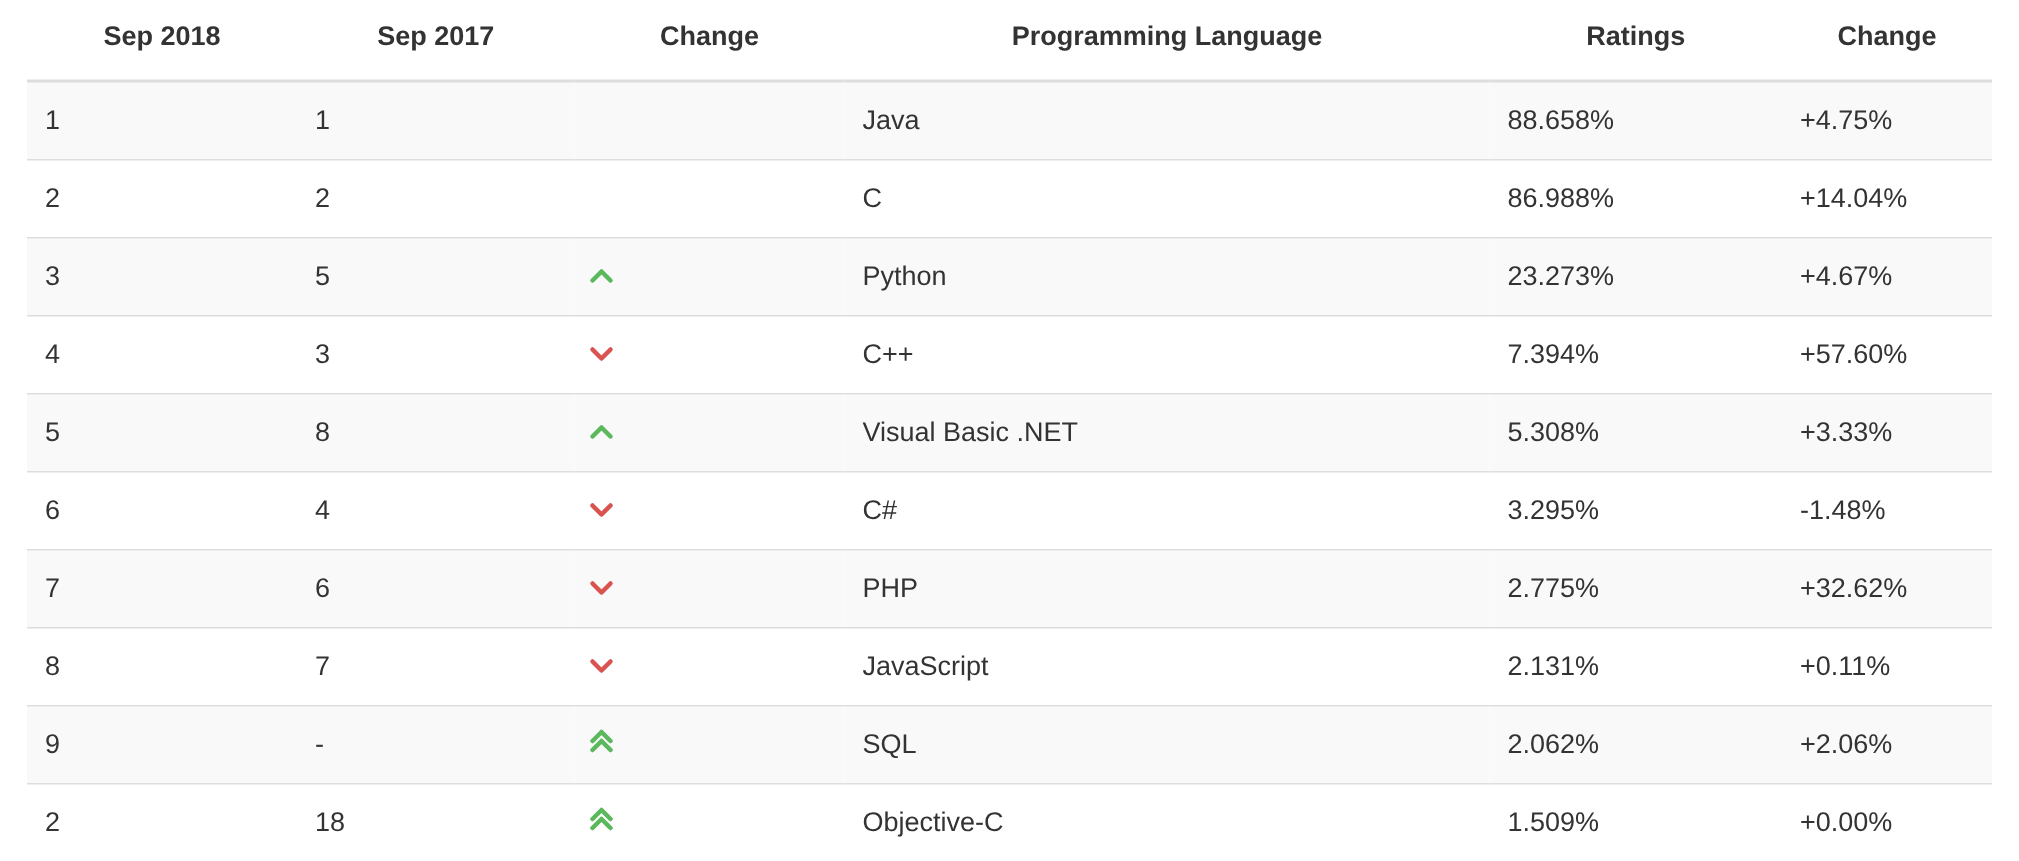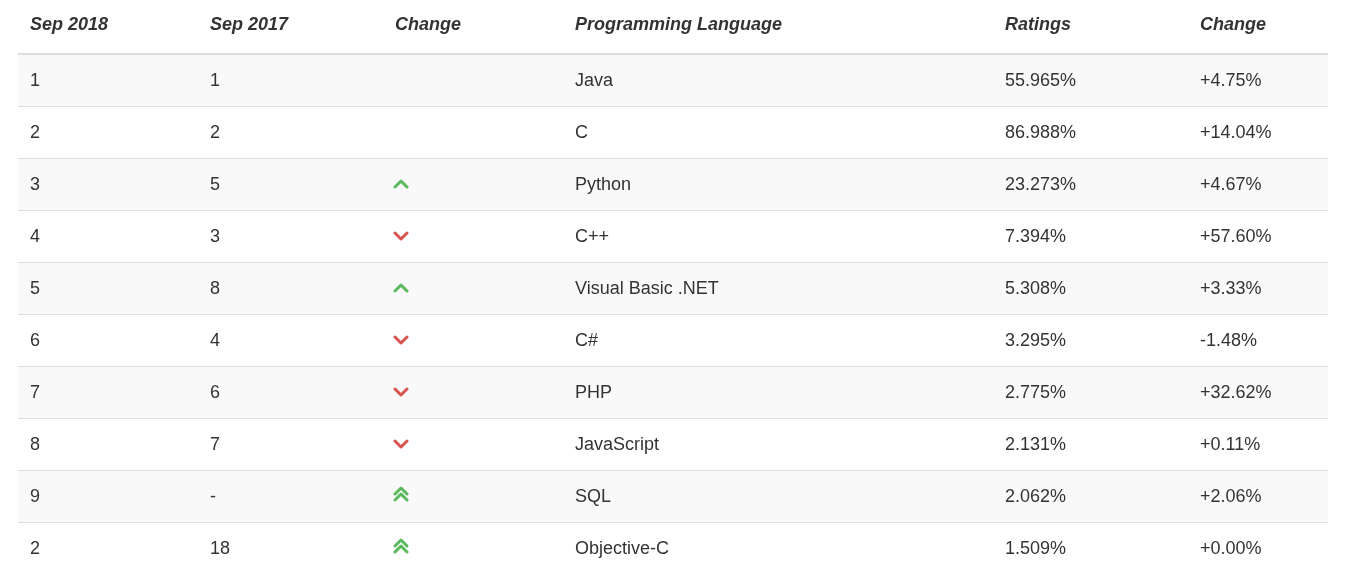--- a/index.html
+++ b/index.html
@@ -12,27 +12,26 @@
     color:#333;
     box-sizing:border-box;
     padding:0 18px;
   }
   table{
     width:100%;
     border-collapse:collapse;
     table-layout:fixed;
   }
   thead th{
-    text-align:left;
+    text-align:center;
     font-weight:700;
     color:#333;
     padding:14px 12px 18px 12px;
     border-bottom:2px solid #ddd;
     font-size:18px;
-    font-style:italic;
   }
   tbody td{
     padding:15px 12px;
     border-top:1px solid #ddd;
     color:#333;
     font-size:18px;
     vertical-align:middle;
   }
   tbody tr:nth-child(odd){background:#f9f9f9;}
   tbody tr:nth-child(even){background:#fff;}
@@ -67,21 +66,21 @@
       <th>Ratings</th>
       <th>Change</th>
     </tr>
   </thead>
   <tbody id="tbody">
       <tr>
         <td>1</td>
         <td>1</td>
         <td class="change-cell"></td>
         <td>Java</td>
-        <td>55.965%</td>
+        <td>88.658%</td>
         <td>+4.75%</td>
       </tr>
       <tr>
         <td>2</td>
         <td>2</td>
         <td class="change-cell"></td>
         <td>C</td>
         <td>86.988%</td>
         <td>+14.04%</td>
       </tr>

